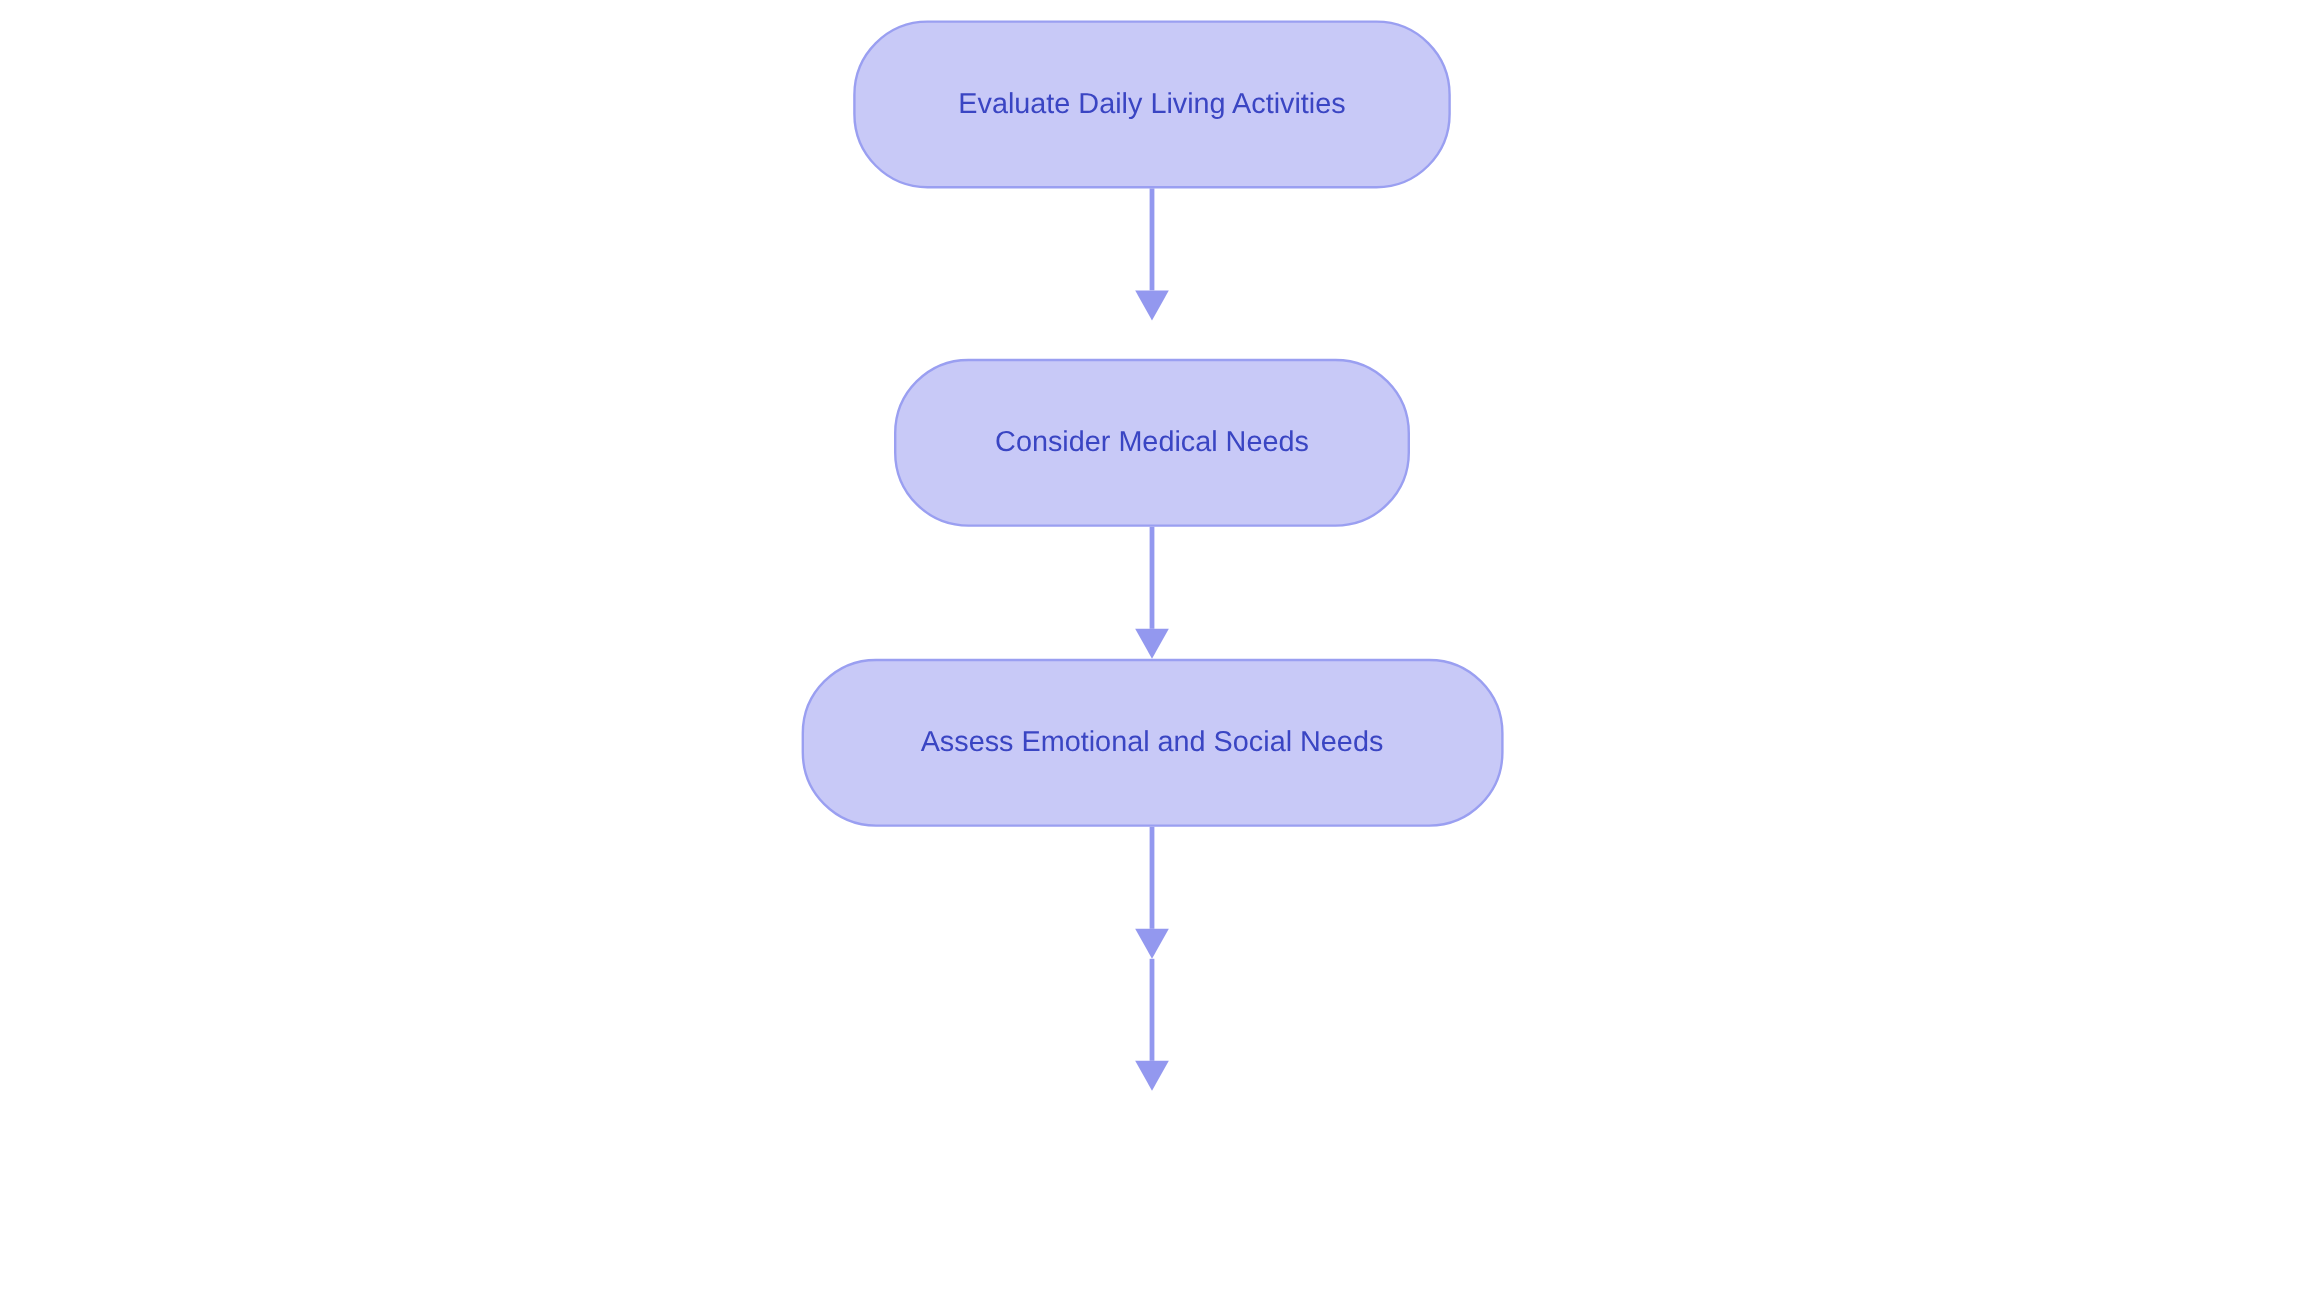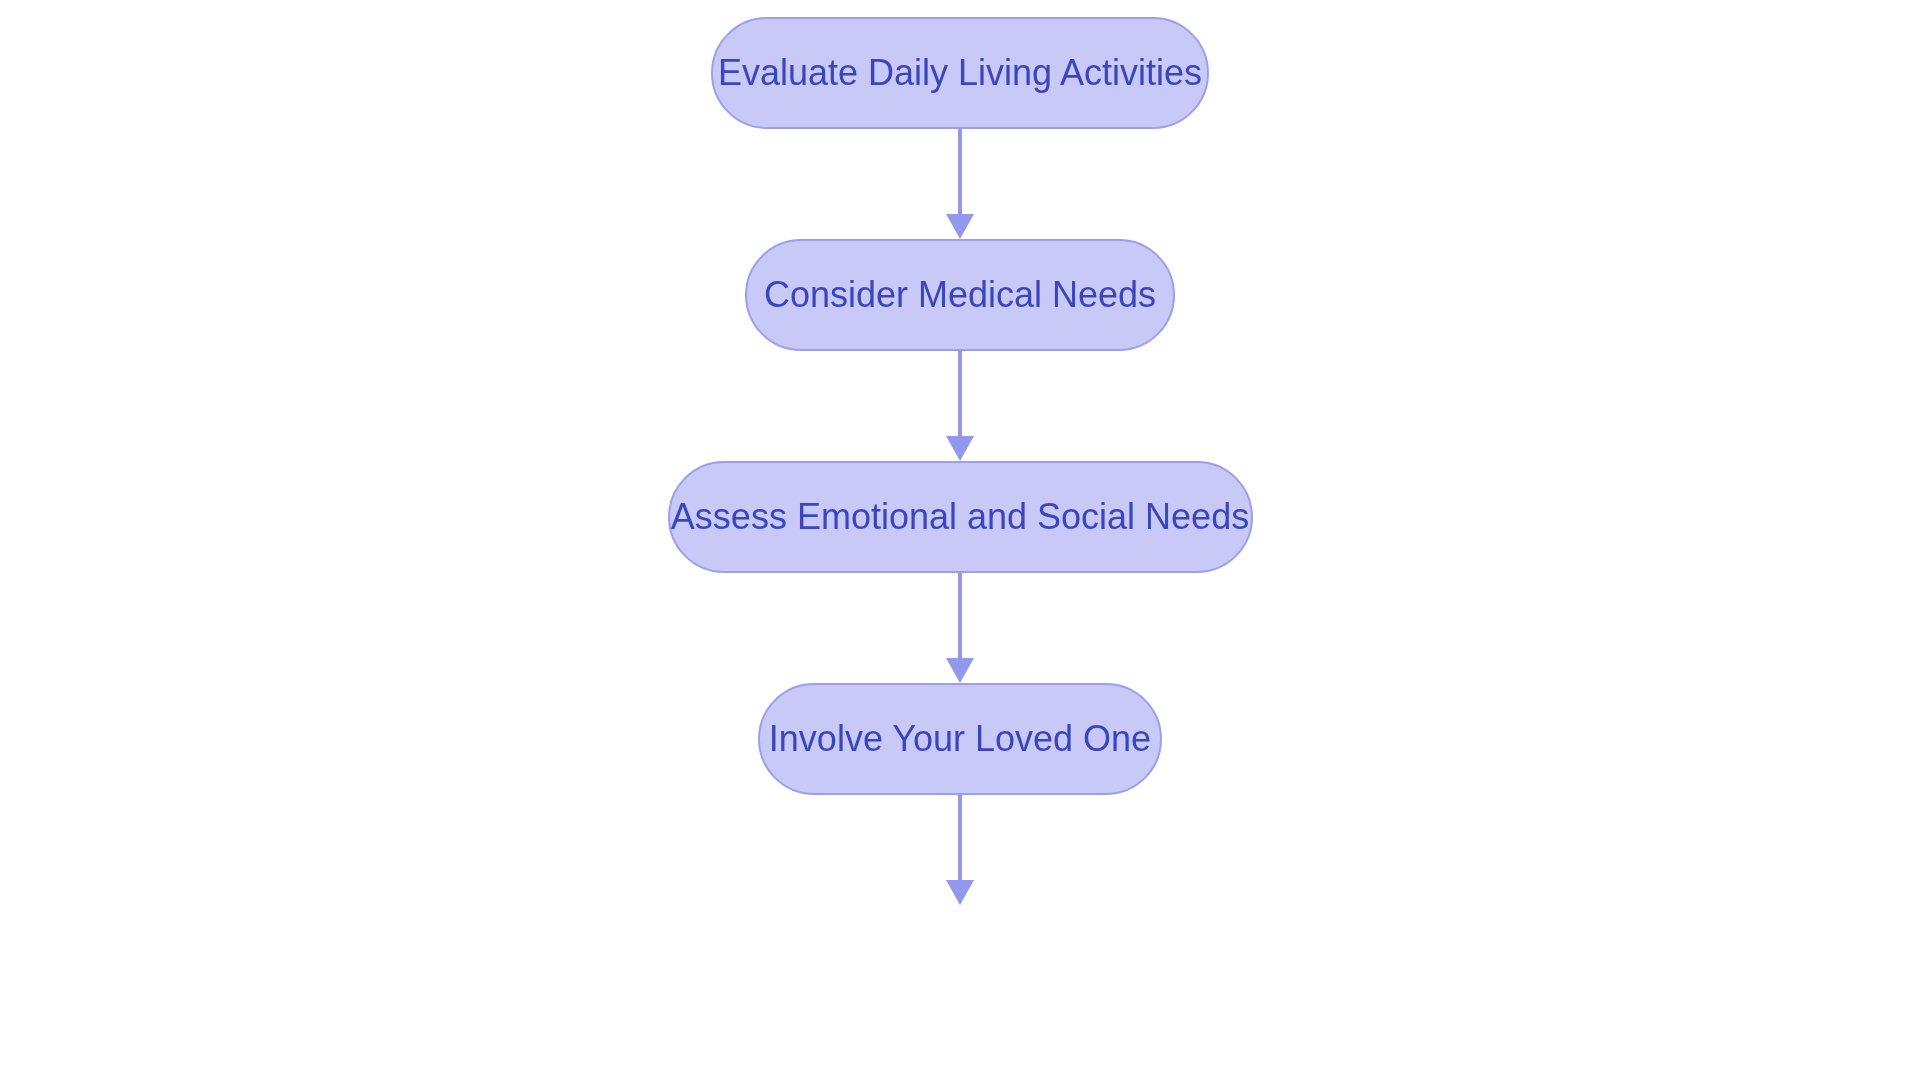--- a/index.html
+++ b/index.html
@@ -26,36 +26,36 @@
   .flow {
     position: absolute;
     top: 17px;
     left: 0;
     right: 0;
     display: flex;
     flex-direction: column;
     align-items: center;
   }
   .node {
-    height: 112px;
+    height: 140px;
     border-radius: 62px;
     background: var(--node-fill);
     border: 2.5px solid var(--node-border);
     color: var(--node-text);
     display: flex;
     align-items: center;
     justify-content: center;
-    font-size: 36px;
+    font-size: 24px;
     line-height: 1;
     white-space: nowrap;
     text-align: right;
     flex: 0 0 auto;
   }
   .w1 { width: 498px; }
-  .w2 { width: 430px; }
+  .w2 { width: 430px; margin-top: 32px; }
   .w3 { width: 585px; }
   .w4 { width: 404px; }
   .w5 { width: 404px; }
   .arrow {
     height: 110px;
     display: flex;
     flex-direction: column;
     align-items: center;
     flex: 0 0 auto;
   }
@@ -92,21 +92,20 @@
       <div class="head"></div>
     </div>
 
     <div class="node w3">Assess Emotional and Social Needs</div>
 
     <div class="arrow">
       <div class="shaft"></div>
       <div class="head"></div>
     </div>
 
-    <div class="node w4">Involve Your Loved One</div>
 
     <div class="arrow">
       <div class="shaft"></div>
       <div class="head"></div>
     </div>
 
 
   </div>
 </div>
 

